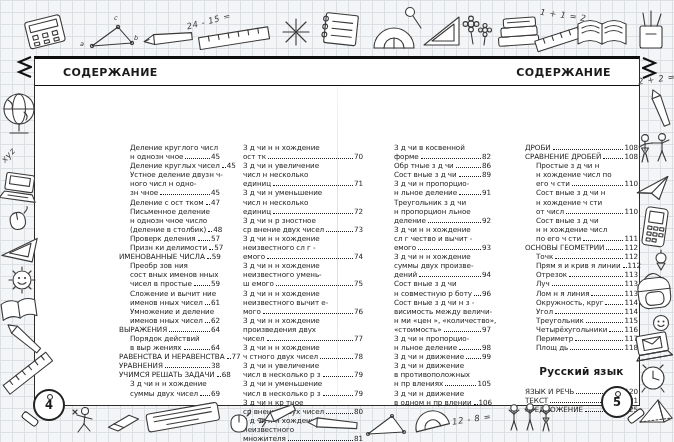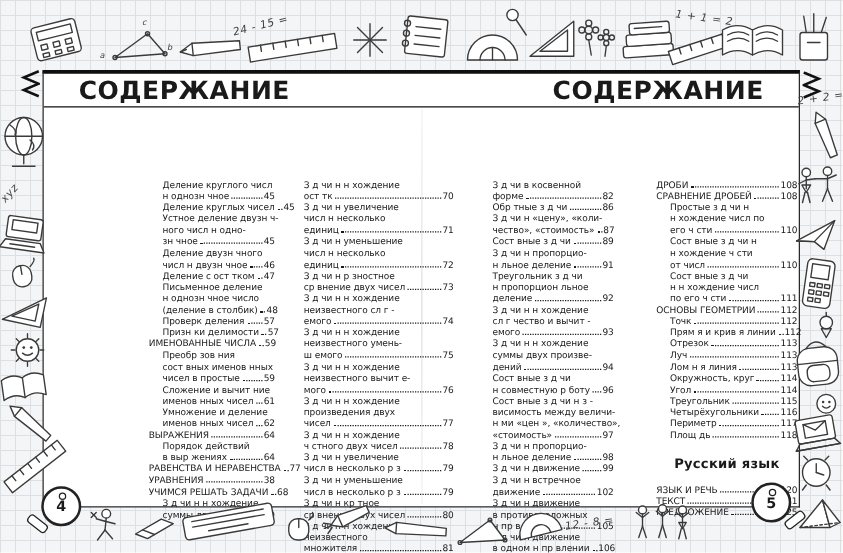--- a/index.html
+++ b/index.html
@@ -15,21 +15,21 @@
   .spread{
     position:absolute;left:34px;top:56px;width:604px;height:346px;
     background:#fff;border-top:3.5px solid #0e0e0e;
     border-left:1.4px solid #2a2a2a;border-right:1.4px solid #2a2a2a;
     border-bottom:1.6px solid #2a2a2a;z-index:1;
   }
   .header-band{
     position:absolute;left:0;top:0;width:100%;height:26px;
     border-bottom:1.6px solid #111;display:flex;justify-content:space-between;align-items:center;
   }
-  .page-title{font-weight:bold;font-size:20px;letter-spacing:.4px;}
+  .page-title{font-weight:bold;font-size:11px;letter-spacing:.4px;}
   .title-left{padding-left:28px;}
   .title-right{padding-right:28px;}
   .fold{position:absolute;left:302px;top:28px;width:1px;height:316px;
     background:linear-gradient(#f2f2f2,#ddd,#f2f2f2);}
   
   .col{position:absolute;top:84px;font-size:7.2px;line-height:9.1px;letter-spacing:-.05px;}
   .c1{left:84px;width:101px;}
   .c2{left:197px;width:131px;}
   .c3{left:348px;width:108px;}
   .c4{left:490px;width:113px;}
@@ -90,28 +90,20 @@
       <div class="toc-entry indent">
         <div class="toc-line">Устное деление двузн ч-</div>
         <div class="toc-line">ного числ н одно-</div>
         <div class="toc-line leader">
           <span class="t">зн чное</span>
           <span class="dots"></span>
           <span class="pg">45</span>
         </div>
       </div>
       <div class="toc-entry indent">
-        <div class="toc-line">Деление двузн чного</div>
-        <div class="toc-line leader">
-          <span class="t">числ н двузн чное</span>
-          <span class="dots"></span>
-          <span class="pg">46</span>
-        </div>
-      </div>
-      <div class="toc-entry indent">
         <div class="toc-line leader">
           <span class="t">Деление с ост тком</span>
           <span class="dots"></span>
           <span class="pg">47</span>
         </div>
       </div>
       <div class="toc-entry indent">
         <div class="toc-line">Письменное деление</div>
         <div class="toc-line">н однозн чное число</div>
         <div class="toc-line leader">
@@ -331,28 +323,20 @@
           <span class="t">форме</span>
           <span class="dots"></span>
           <span class="pg">82</span>
         </div>
       </div>
       <div class="toc-entry indent">
         <div class="toc-line leader">
           <span class="t">Обр тные з д чи</span>
           <span class="dots"></span>
           <span class="pg">86</span>
-        </div>
-      </div>
-      <div class="toc-entry indent">
-        <div class="toc-line">З д чи н «цену», «коли-</div>
-        <div class="toc-line leader">
-          <span class="t">чество», «стоимость»</span>
-          <span class="dots"></span>
-          <span class="pg">87</span>
         </div>
       </div>
       <div class="toc-entry indent">
         <div class="toc-line leader">
           <span class="t">Сост вные з д чи</span>
           <span class="dots"></span>
           <span class="pg">89</span>
         </div>
       </div>
       <div class="toc-entry indent">
@@ -414,28 +398,20 @@
           <span class="t">н льное деление</span>
           <span class="dots"></span>
           <span class="pg">98</span>
         </div>
       </div>
       <div class="toc-entry indent">
         <div class="toc-line leader">
           <span class="t">З д чи н движение</span>
           <span class="dots"></span>
           <span class="pg">99</span>
-        </div>
-      </div>
-      <div class="toc-entry indent">
-        <div class="toc-line">З д чи н встречное</div>
-        <div class="toc-line leader">
-          <span class="t">движение</span>
-          <span class="dots"></span>
-          <span class="pg">102</span>
         </div>
       </div>
       <div class="toc-entry indent">
         <div class="toc-line">З д чи н движение</div>
         <div class="toc-line">в противоположных</div>
         <div class="toc-line leader">
           <span class="t">н пр влениях</span>
           <span class="dots"></span>
           <span class="pg">105</span>
         </div>

